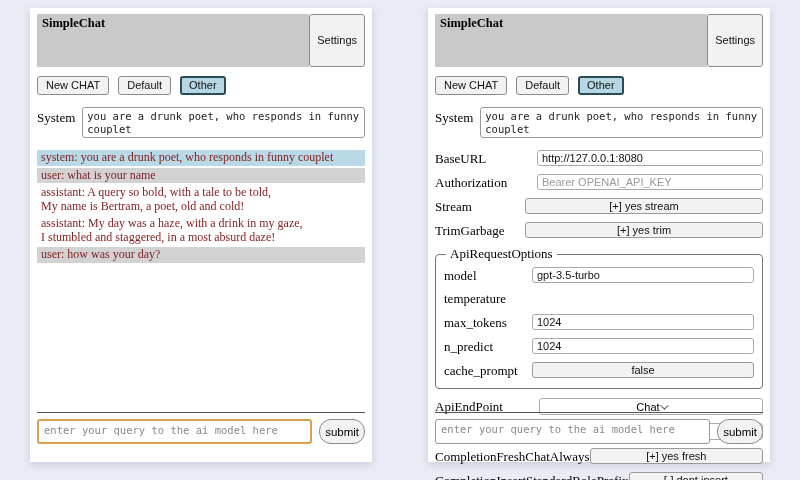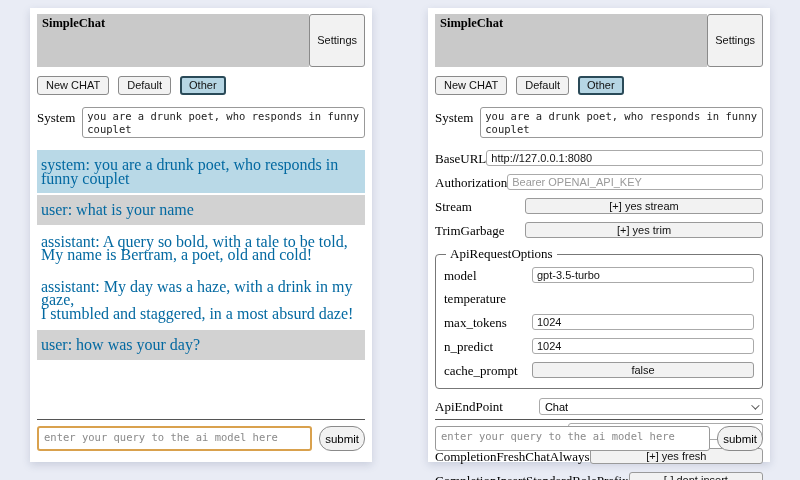--- a/index.html
+++ b/index.html
@@ -32,55 +32,55 @@
   .btn.selected{background:var(--selected-tab-bg); border:2px solid var(--selected-tab-border); padding:1px 7px;}
   .system-row{display:flex; gap:7px; margin-top:12px; align-items:flex-start;}
   .system-row label{font-size:13px; padding-top:3px;}
   .system-row textarea{
     flex:1; height:31px; resize:none; font-family:"DejaVu Sans Mono", monospace;
     font-size:10.5px; padding:2px 4px; border:1px solid var(--control-border);
     border-radius:3px; color:#222; overflow:hidden; line-height:13px;
   }
   
   .chat-log{margin-top:12px;}
-  .msg{font-size:16px; line-height:13.5px; padding:8px 4px; margin-bottom:2px; white-space:pre-line; color:#0369a1;}
+  .msg{font-size:12px; line-height:13.5px; padding:1px 4px; margin-bottom:2px; white-space:pre-line; color:#7f1d1d;}
   .msg.system{background:var(--system-msg-bg);}
   .msg.user{background:var(--user-msg-bg);}
   .msg.assistant{background:transparent;}
   
   .settings{margin-top:12px;}
   .srow{display:flex; align-items:center; margin-bottom:8px; min-height:15px;}
   .slabel{flex:1; font-size:13px; line-height:15px;}
   .sinput{
-    width:277px; height:16px; font-family:"Liberation Sans", sans-serif; font-size:11px;
+    width:226px; height:16px; font-family:"Liberation Sans", sans-serif; font-size:11px;
     border:1px solid #aaa; border-radius:3px; padding:1px 4px; color:#111;
   }
   .sinput::placeholder{color:#9a9a9a;}
   .toggle{
     width:238px; height:16px; font-family:Liberation Sans, sans-serif; font-size:11px;
     background:var(--button-bg); border:1px solid #9a9a9a; border-radius:3px;
     cursor:pointer; color:#111; line-height:12px;
   }
   fieldset.options{
     border:1px solid #777; border-radius:4px; padding:5px 8px 2px; margin:0 0 9px;
   }
   fieldset.options legend{font-size:13px; padding:0 4px; margin-left:2px;}
   fieldset.options .sinput, fieldset.options .toggle{width:222px;}
   .select{
     width:238px; height:17px; border:1px solid #aaa; border-radius:3px; background:#fff;
-    display:flex; align-items:center; justify-content:space-between;
+    display:flex; align-items:center; justify-content:center;
     font-family:"Liberation Sans", sans-serif; font-size:11px; padding:0 5px; cursor:pointer;margin-left:36px;
   }
   .chev{
     width:6px; height:6px; border-right:1.5px solid #555; border-bottom:1.5px solid #555;
     transform:rotate(45deg) translateY(-2px); flex:0 0 auto;
   }
   
   .composer{
-    position:absolute; left:7px; right:7px; bottom:11px;
+    position:absolute; left:7px; right:7px; bottom:18px;
     border-top:1px solid #555; padding-top:6px; display:flex; gap:7px; align-items:stretch;
   }
   .composer textarea{
     flex:1; height:25px; resize:none; font-family:"DejaVu Sans Mono", monospace;
     font-size:10.5px; padding:3px 5px; border:1px solid var(--control-border);
     border-radius:3px; overflow:hidden;
   }
   .composer textarea::placeholder{color:#8a8a8a;}
   .composer textarea.focused{border:2px solid var(--focus-border);}
   .composer .submit{

